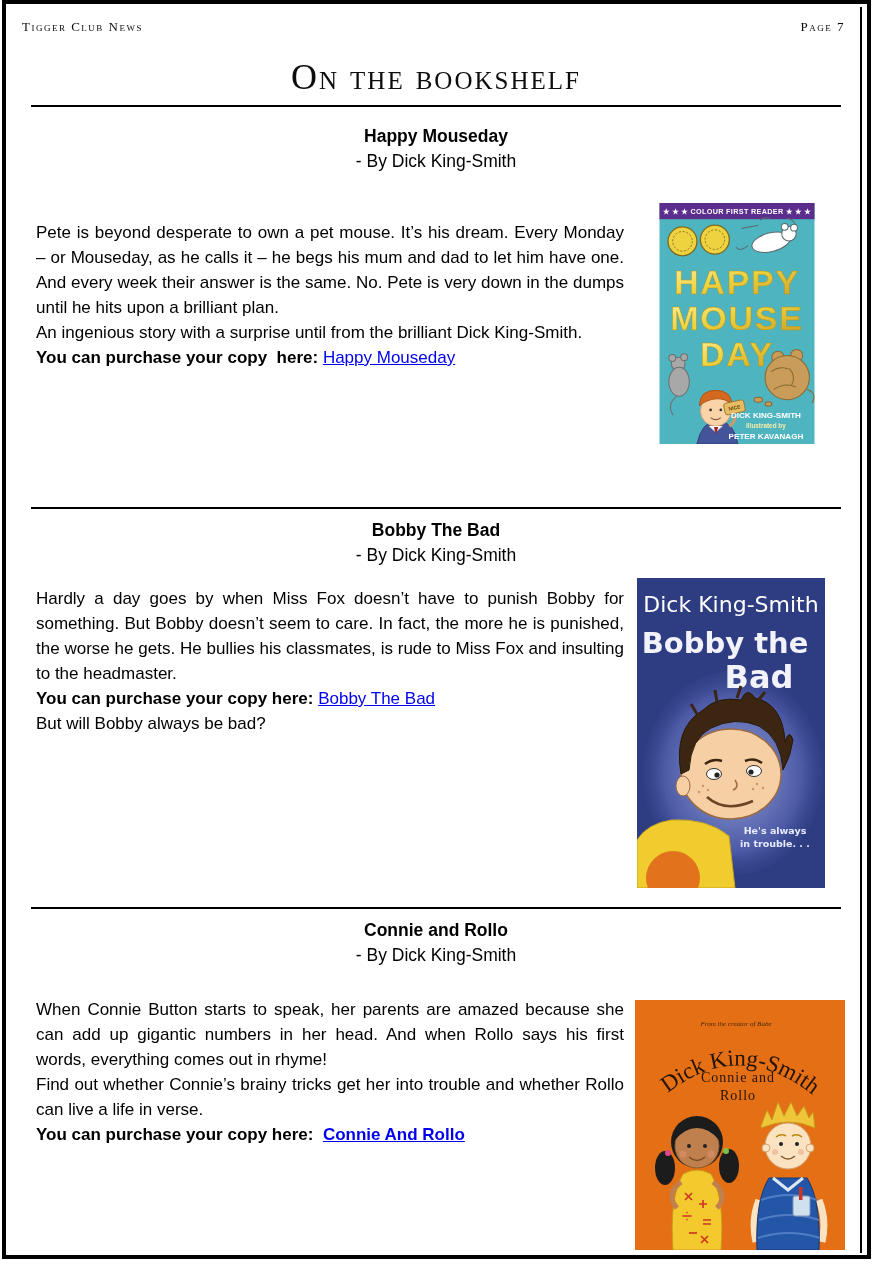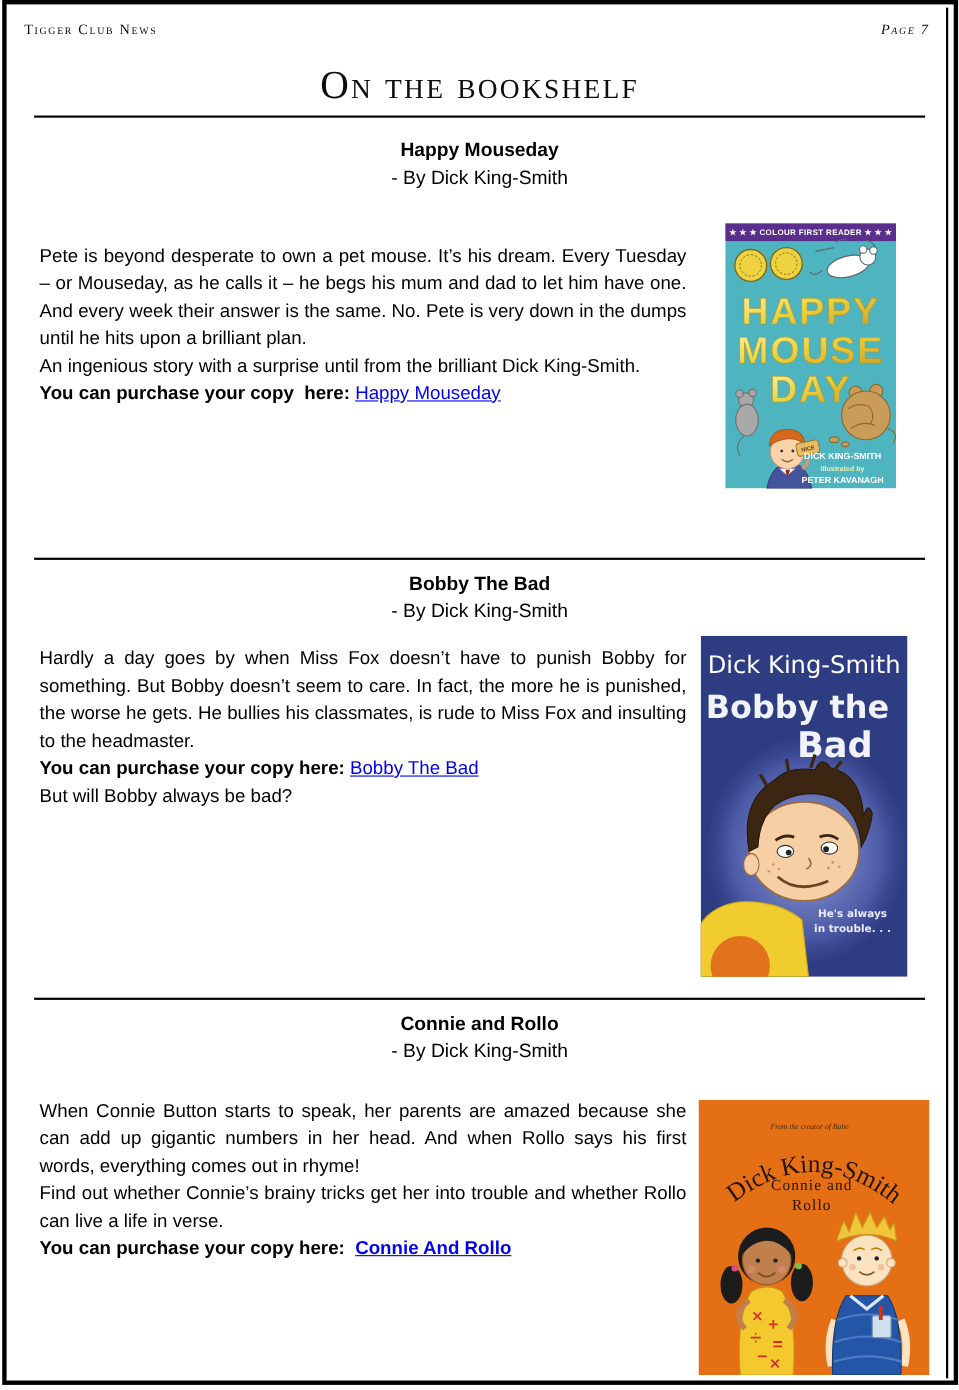--- a/index.html
+++ b/index.html
@@ -3,21 +3,21 @@
 <meta charset="utf-8">
 <style>
   html,body{margin:0;padding:0;background:#fff;}
   body{width:872px;height:1264px;position:relative;overflow:hidden;
        font-family:"Liberation Sans",sans-serif;color:#000;}
   .frame{position:absolute;left:2px;top:0;right:1px;bottom:5px;border:4px solid #000;}
   .right-inner-line{position:absolute;top:7px;bottom:11px;right:10px;width:2px;background:#000;}
   .masthead{position:absolute;top:19px;font-family:"Liberation Serif",serif;
             font-variant:small-caps;font-size:13px;letter-spacing:1.5px;color:#0d0d0d;}
   .masthead.left{left:22px;}
-  .masthead.right{right:27px;font-style:italic;}
+  .masthead.right{right:27px;}
   .bookshelf-title{position:absolute;left:0;right:0;top:56px;text-align:center;
             font-family:"Liberation Serif",serif;font-variant:small-caps;
             font-size:36px;letter-spacing:2px;color:#0d0d0d;}
   .rule{position:absolute;left:31px;width:810px;border-top:2px solid #000;height:0;}
   #rule1{top:105px;} #rule2{top:507px;} #rule3{top:907px;}
   .book-head{position:absolute;left:0;right:0;text-align:center;line-height:25px;font-size:17.5px;}
   #head1{top:124px;} #head2{top:518px;} #head3{top:918px;}
   .book-title{font-weight:bold;}
   .text-col{position:absolute;left:36px;width:588px;font-size:17px;line-height:25px;
             text-align:justify;}
@@ -63,21 +63,21 @@
 <div class="rule" id="rule1"></div>
 <div class="rule" id="rule2"></div>
 <div class="rule" id="rule3"></div>
 
 <div class="book-head" id="head1">
   <div class="book-title">Happy Mouseday</div>
   <div class="book-byline">- By Dick King-Smith</div>
 </div>
 
 <div class="text-col" id="text1">
-  <p>Pete is beyond desperate to own a pet mouse. It’s his dream. Every Tuesday – or Mouseday, as he calls it – he begs his mum and dad to let him have one. And every week their answer is the same. No. Pete is very down in the dumps until he hits upon a brilliant plan.</p>
+  <p>Pete is beyond desperate to own a pet mouse. It’s his dream. Every Monday – or Mouseday, as he calls it – he begs his mum and dad to let him have one. And every week their answer is the same. No. Pete is very down in the dumps until he hits upon a brilliant plan.</p>
   <p class="mt">An ingenious story with a surprise until from the brilliant Dick King-Smith.</p>
   <p class="mt buy"><span class="buy-label">You can purchase your copy  here: </span><a href="#">Happy Mouseday</a></p>
 </div>
 
 <div class="cover" id="cover1">
 <svg viewBox="0 0 182 283" xmlns="http://www.w3.org/2000/svg">
   <defs>
     <linearGradient id="goldg" x1="0" y1="0" x2="1" y2="1">
       <stop offset="0" stop-color="#fdf3a0"></stop>
           <stop offset="0.45" stop-color="#ecd23e"></stop>

